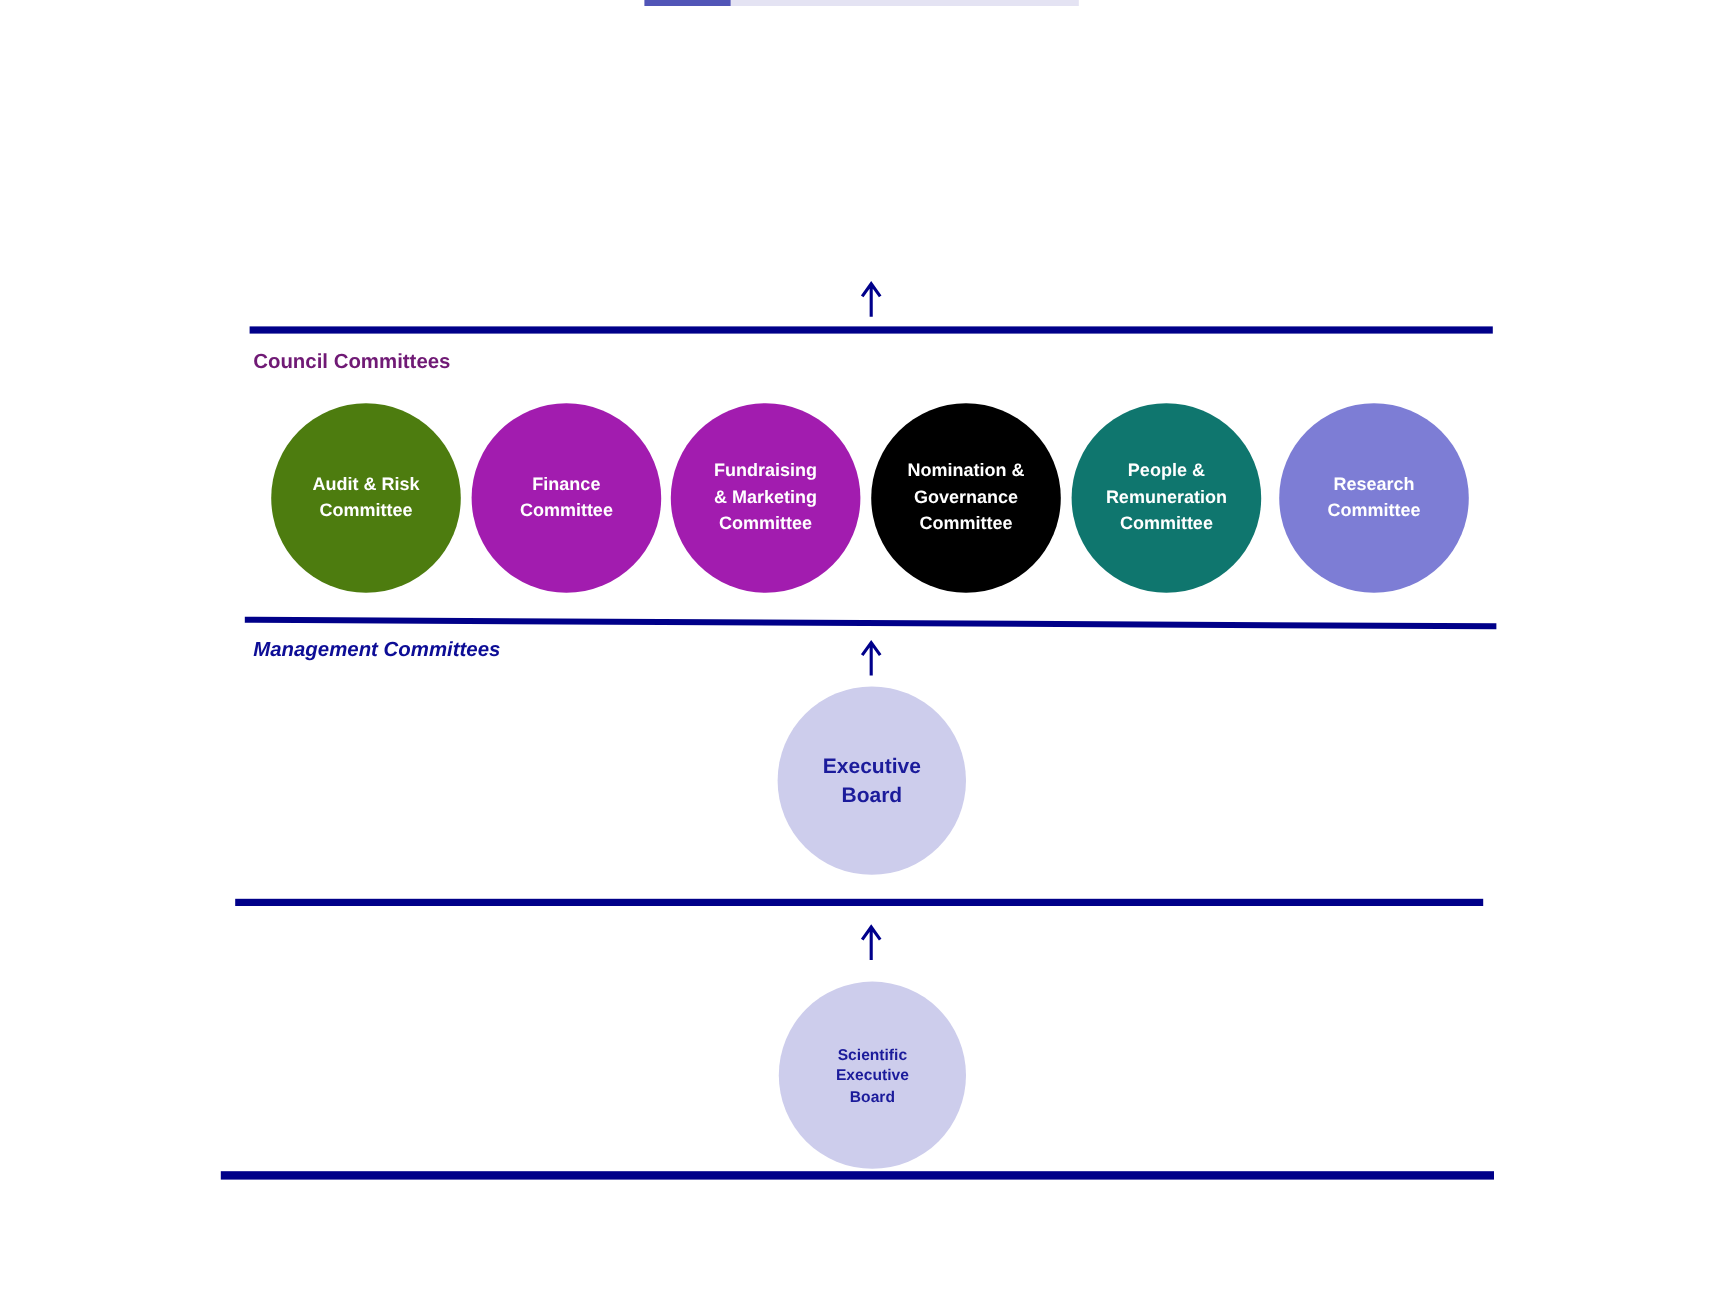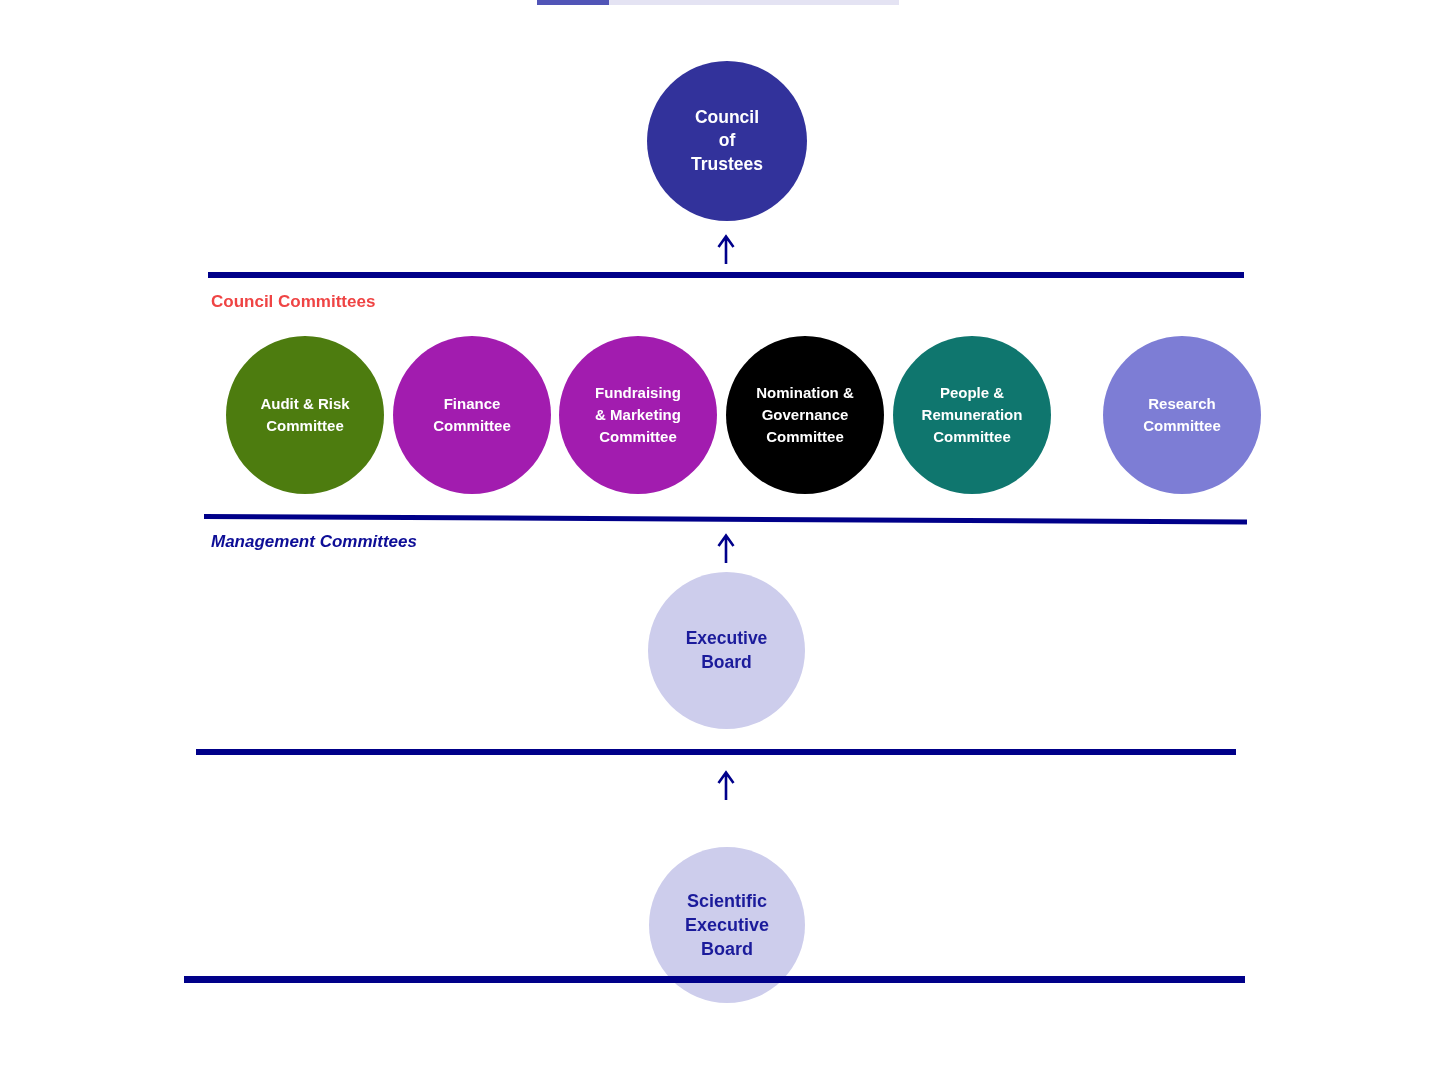--- a/index.html
+++ b/index.html
@@ -8,23 +8,23 @@
 
   
   .topbar{position:absolute;top:0;left:537px;width:362px;height:5px;}
   .topbar .seg-dark{position:absolute;left:0;top:0;width:72px;height:5px;}
   .topbar .seg-light{position:absolute;left:72px;top:0;width:290px;height:5px;}
 
   
   .circle{position:absolute;border-radius:50%;display:flex;align-items:center;justify-content:center;text-align:center;font-weight:bold;white-space:pre-line;}
   .circle-top{left:647px;top:61px;width:160px;height:160px;color:#ffffff;font-size:17.5px;line-height:1.35;}
   .circle-exec{left:648px;top:572px;width:157px;height:157px;font-size:17.5px;line-height:1.35;}
-  .circle-sci{left:649px;top:847px;width:156px;height:156px;font-size:18px;line-height:1.35;}
+  .circle-sci{left:649px;top:818px;width:156px;height:156px;font-size:13px;line-height:1.35;}
   .circle-committee{top:336px;width:158px;height:158px;color:#ffffff;font-size:15px;line-height:1.45;}
-  .c1{left:226px;} .c2{left:393px;} .c3{left:559px;} .c4{left:726px;} .c5{left:893px;} .c6{left:1103px;}
+  .c1{left:226px;} .c2{left:393px;} .c3{left:559px;} .c4{left:726px;} .c5{left:893px;} .c6{left:1066px;}
 
   
   .hline{position:absolute;}
   .line1{left:208px;top:272px;width:1036px;height:6px;}
   .line2{left:204px;top:514px;width:1043px;height:5px;transform:rotate(0.3deg);transform-origin:left center;}
   .line3{left:196px;top:749px;width:1040px;height:6px;}
   .line4{left:184px;top:976px;width:1061px;height:7px;}
 
   
   .section-label{position:absolute;font-weight:bold;font-size:17px;white-space:nowrap;}
@@ -41,33 +41,30 @@
 </head>
 <body>
 
 <div class="canvas">
 
   <div class="topbar">
     <div class="seg-dark" style="background: rgb(81, 85, 183);"></div>
     <div class="seg-light" style="background: rgb(228, 227, 243);"></div>
   </div>
 
-  <div class="circle circle-top" style="background: rgb(50, 50, 155);">Council
-of
-Trustees</div>
 
   <div class="arrow arrow1">
     <svg width="26" height="34" viewBox="0 0 26 34">
       <path d="M13 32 L13 6 M5.5 15 L13 4.5 L20.5 15" fill="none" stroke="#00008b" stroke-width="2.6"></path>
     </svg>
   </div>
 
   <div class="hline line1" style="background: rgb(0, 0, 137);"></div>
 
-  <div class="section-label label1" style="color: #ef4444;">Council Committees</div>
+  <div class="section-label label1" style="color: #701a75;">Council Committees</div>
 
   <div class="circle circle-committee c1" style="background: #4d7c0f;">Audit &amp; Risk
 Committee</div>
   <div class="circle circle-committee c2" style="background: #a21caf;">Finance
 Committee</div>
   <div class="circle circle-committee c3" style="background: #a21caf;">Fundraising
 &amp; Marketing
 Committee</div>
   <div class="circle circle-committee c4" style="background: #000000;">Nomination &amp;
 Governance

